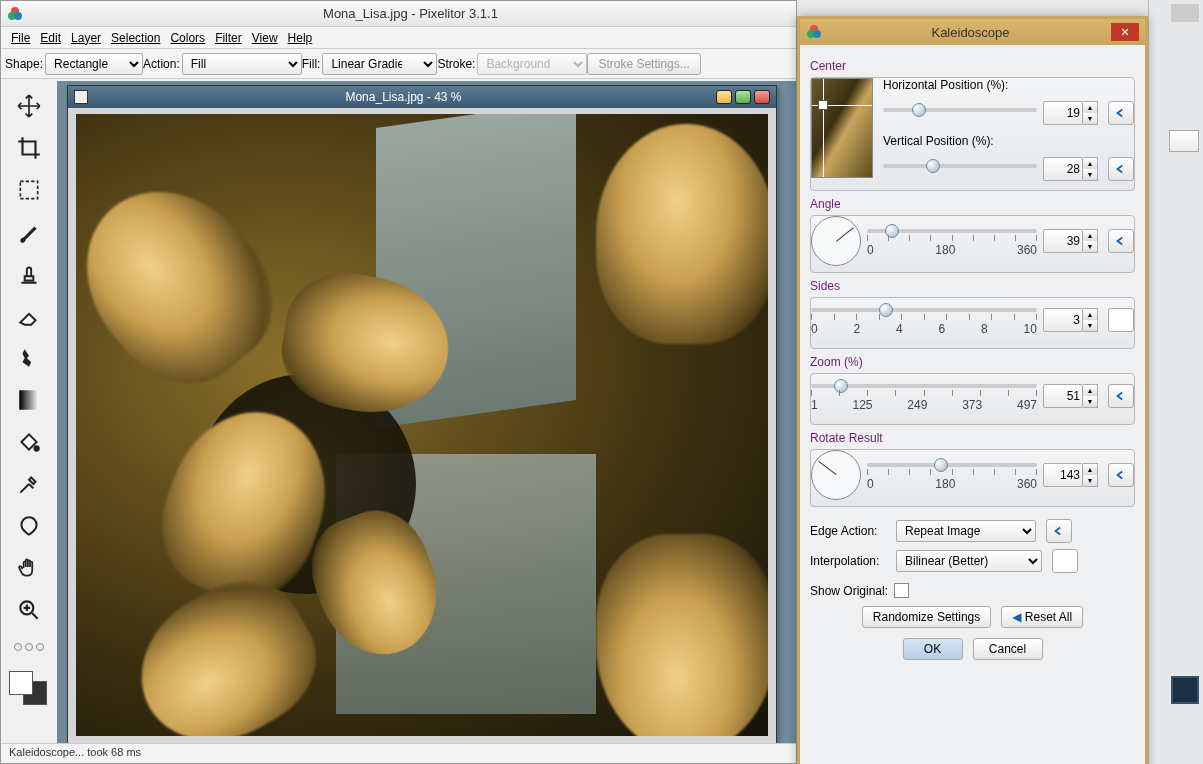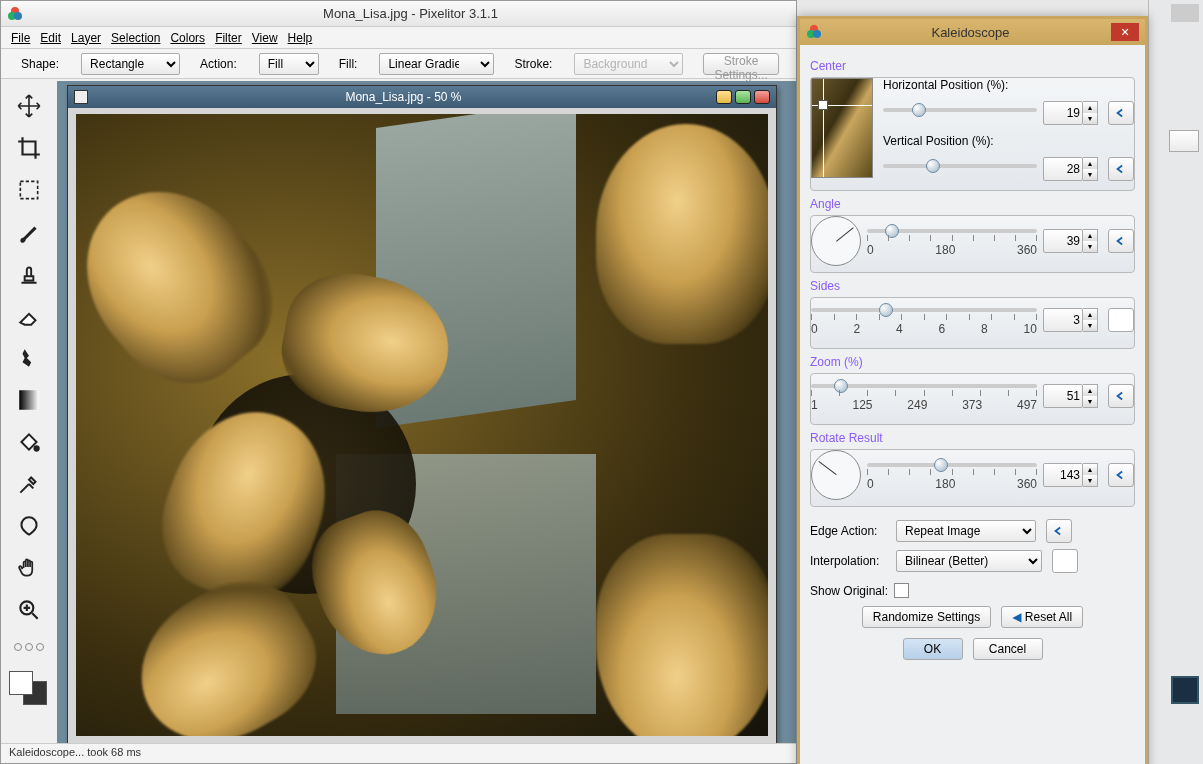--- a/index.html
+++ b/index.html
@@ -7,21 +7,21 @@
 
 
 .main-window { position: absolute; left: 0; top: 0; width: 797px; height: 764px; background: #f0f0f0; border: 1px solid #999; }
 .title-bar { height: 26px; background: linear-gradient(#fafafa,#e6e6e6); display: flex; align-items: center; padding: 0 6px; border-bottom: 1px solid #ccc; }
 .title-bar .logo { width: 16px; height: 16px; margin-right: 8px; }
 .title-bar .title { flex: 1; text-align: center; font-size: 13px; color: #333; }
 
 .menu-bar { height: 22px; display: flex; align-items: center; padding: 0 10px; gap: 10px; border-bottom: 1px solid #ccc; background: #f4f4f4; }
 .menu-bar span { text-decoration: underline; cursor: pointer; }
 
-.option-bar { height: 30px; display: flex; align-items: center; padding: 0 20px; gap: 20px; border-bottom: 1px solid #ccc; background: #f4f4f4; }
+.option-bar { height: 30px; display: flex; align-items: center; padding: 0 4px; gap: 0; border-bottom: 1px solid #ccc; background: #f4f4f4; }
 .option-bar label { margin-right: 2px; }
 select, input[type=text] { border: 1px solid #aaa; background: linear-gradient(#fff,#eaeaea); height: 22px; padding: 0 4px; border-radius: 2px; }
 select { padding-right: 18px; }
 button.flat { border: 1px solid #aaa; background: linear-gradient(#fff,#e6e6e6); height: 22px; padding: 0 10px; border-radius: 3px; cursor: pointer; text-align: center; }
 button.flat:active, button.flat.primary { background: linear-gradient(#d5e5f5,#b6cfe8); }
 select:disabled, button:disabled { color: #999; }
 
 .workspace { position: absolute; left: 0; top: 80px; right: 0; bottom: 20px; display: flex; }
 .tool-strip { width: 56px; background: #f0f0f0; display: flex; flex-direction: column; align-items: center; padding-top: 6px; gap: 4px; }
 .tool-btn { width: 40px; height: 38px; border: 1px solid transparent; border-radius: 4px; display: flex; align-items: center; justify-content: center; cursor: pointer; }
@@ -44,21 +44,21 @@
 .status-bar { position: absolute; left: 0; bottom: 0; right: 0; height: 20px; background: #f4f4f4; border-top: 1px solid #ccc; padding: 2px 8px; font-size: 11px; color: #333; }
 
 
 .dialog { position: absolute; left: 797px; top: 16px; width: 351px; height: 764px; background: #eef0f2; border: 3px solid #c9a65e; box-shadow: 0 0 10px rgba(0,0,0,.3); }
 .dlg-title { height: 26px; background: linear-gradient(#d9b56d,#c9a65e); display: flex; align-items: center; padding: 0 6px; }
 .dlg-title .logo { width: 16px; height: 16px; margin-right: 8px; }
 .dlg-title .t { flex: 1; text-align: center; font-size: 13px; color: #333; }
 .dlg-title .x { width: 28px; height: 18px; background: #c0392b; color: #fff; display: flex; align-items: center; justify-content: center; font-size: 11px; cursor: pointer; }
 
 .dlg-body { padding: 8px 10px; }
-.section-label { font-size: 12px; color: #8b5cf6; margin: 6px 0 4px; }
+.section-label { font-size: 12px; color: #701a75; margin: 6px 0 4px; }
 .panel { border: 1px solid #bbb; border-radius: 4px; background: linear-gradient(#f3f5f7,#e4e8ec); padding: 0; }
 
 .thumb { width: 62px; height: 100px; background: linear-gradient(120deg,#6b5a2e 0%,#3a3012 40%,#c9a65e 55%,#5a4a1c 100%); position: relative; border: 1px solid #888; }
 .thumb .cross-v { position: absolute; left: 18%; top: 0; bottom: 0; width: 1px; background: #fff; }
 .thumb .cross-h { position: absolute; top: 27%; left: 0; right: 0; height: 1px; background: #fff; }
 .thumb .handle { position: absolute; left: calc(18% - 5px); top: calc(27% - 5px); width: 10px; height: 10px; background: #fff; border: 1px solid #555; }
 
 .row { display: flex; align-items: center; gap: 6px; margin-bottom: 6px; }
 .row .lbl { flex: 0 0 auto; }
 .slider { flex: 1; position: relative; height: 30px; }
@@ -123,21 +123,21 @@
     <span>Layer</span>
     <span>Selection</span>
     <span>Colors</span>
     <span>Filter</span>
     <span>View</span>
     <span>Help</span>
   </div>
 
   <div class="option-bar">
     <label>Shape:</label>
-    <select style="width:108px"><option>Rectangle</option></select>
+    <select style="width:98px"><option>Rectangle</option></select>
     <label>Action:</label>
     <select style="width:120px"><option>Fill</option></select>
     <label>Fill:</label>
     <select style="width:115px"><option>Linear Gradient</option></select>
     <label>Stroke:</label>
     <select disabled="" style="width:110px"><option>Background</option></select>
     <button class="flat" disabled="">Stroke Settings...</button>
   </div>
 
   <div class="workspace">
@@ -224,21 +224,21 @@
       <div class="color-wells">
         <div class="bg"></div>
         <div class="fg"></div>
       </div>
     </div>
 
     <div class="canvas-area">
       <div class="doc-window">
         <div class="doc-title">
           <span style="width:14px;height:14px;background:#eee;border:1px solid #333;margin-right:6px"></span>
-          <span class="t">Mona_Lisa.jpg - 50 %</span>
+          <span class="t">Mona_Lisa.jpg - 43 %</span>
           <span class="wbtn min"></span>
           <span class="wbtn max"></span>
           <span class="wbtn close"></span>
         </div>
         <div class="doc-canvas">
           <div class="art">
             <div class="a-bg"></div>
             <div class="a-sky" style="left:300px;top:0;width:200px;height:300px;transform:skewY(-8deg)"></div>
             <div class="a-sky" style="left:260px;top:340px;width:260px;height:260px;opacity:.8"></div>
             <div class="a-dark" style="left:120px;top:260px;width:220px;height:220px;border-radius:50%;opacity:.9"></div>

